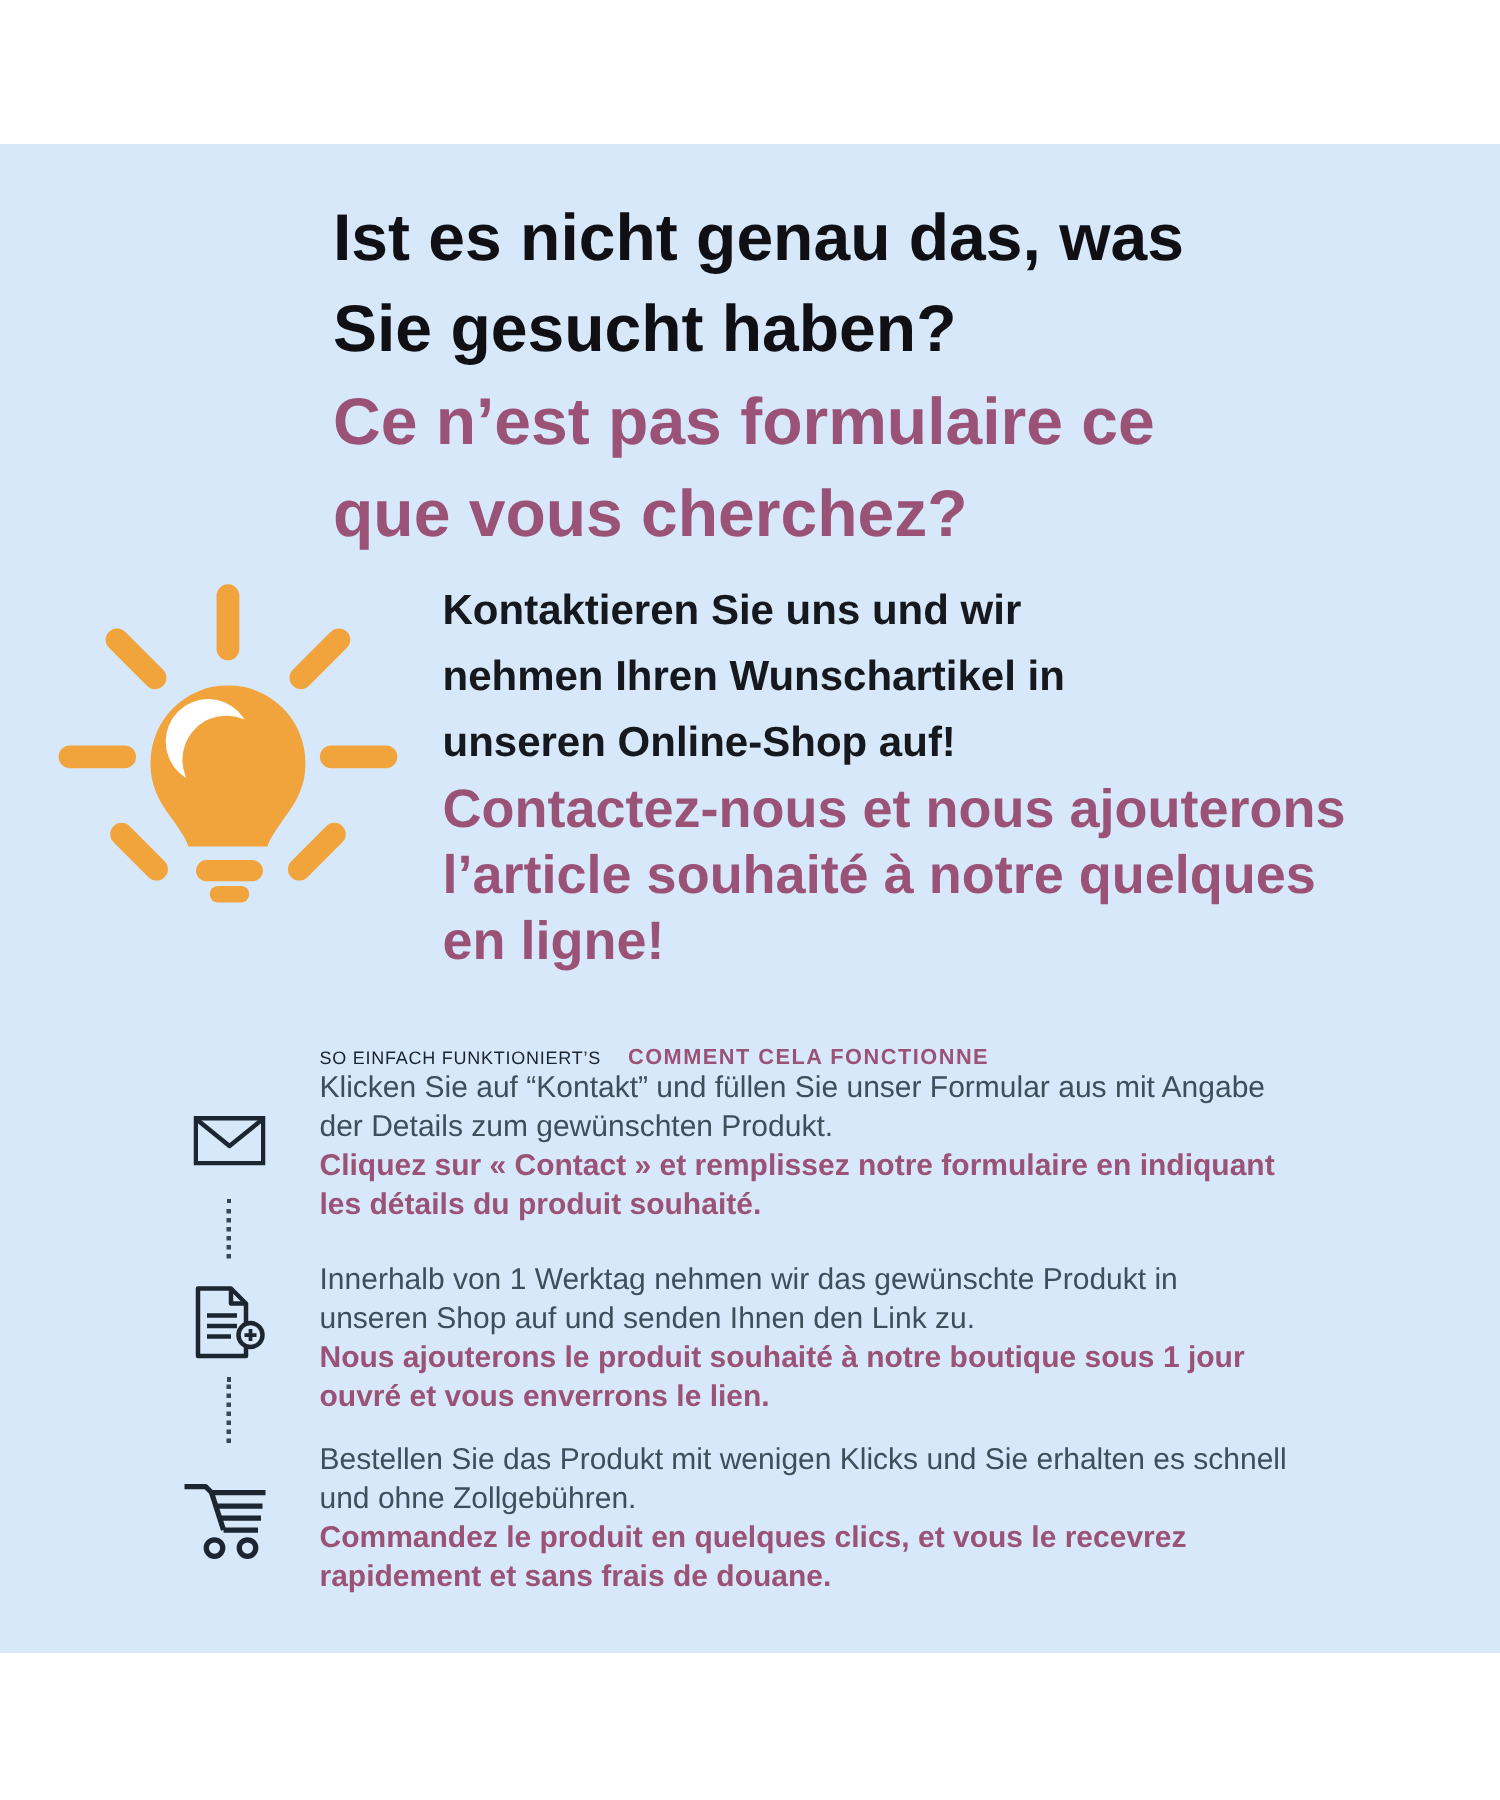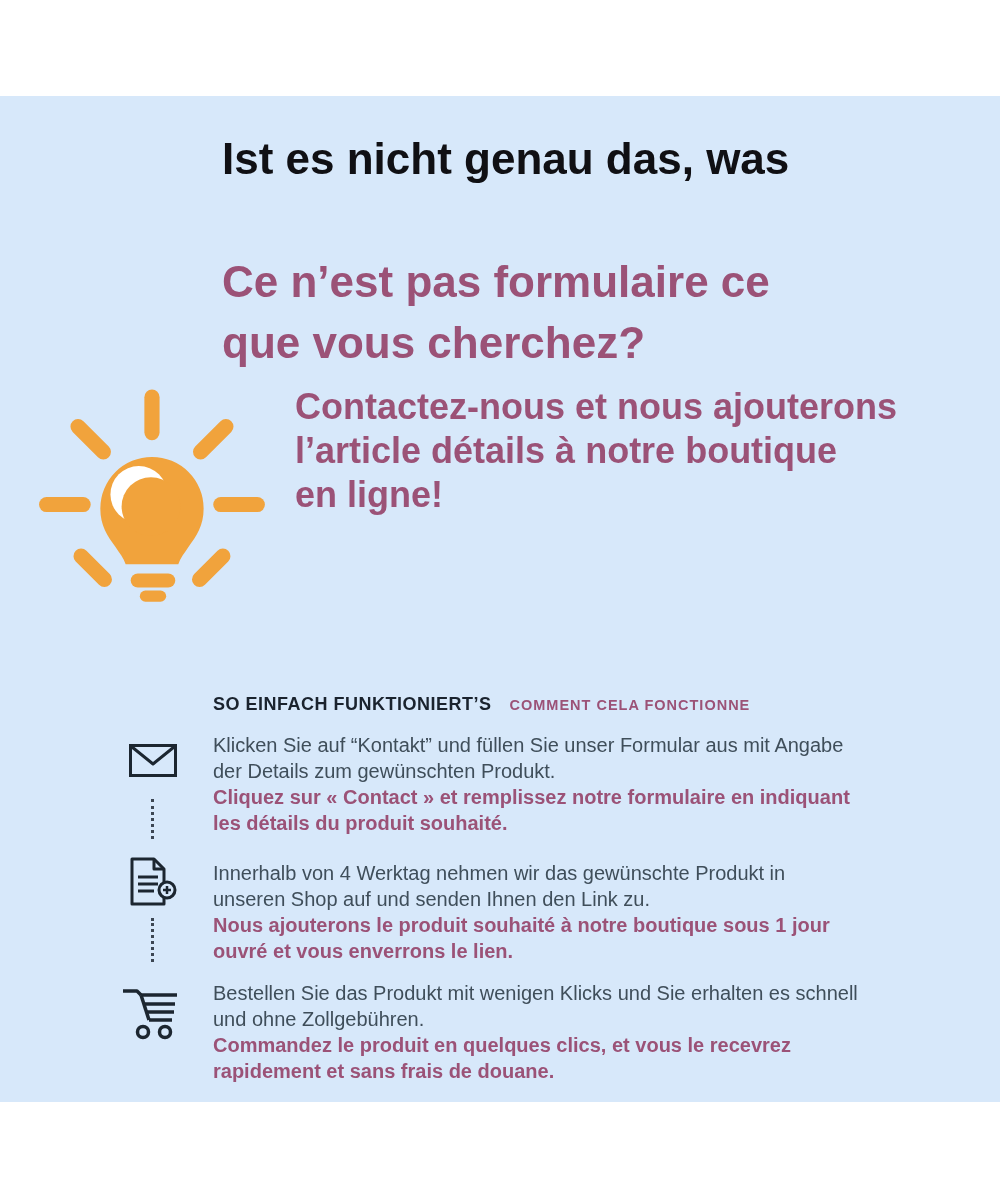--- a/index.html
+++ b/index.html
@@ -15,24 +15,24 @@
   .h1{left:222px;top:128px;font-size:44px;font-weight:700;line-height:61px;color:var(--heading-dark,#101014);}
   .h2{left:222px;top:251px;font-size:44px;font-weight:700;line-height:61px;color:var(--accent-purple,#9B5277);}
 
   .bulb{left:36px;top:384px;width:236px;height:238px;color:var(--orange,#F1A33C);}
 
   .intro{left:295px;top:385px;}
   .intro .de{font-size:28px;font-weight:700;line-height:44px;color:#15181D;}
   .intro .fr{font-size:36px;font-weight:700;line-height:44px;color:var(--accent-purple,#9B5277);}
 
   .section-header{left:213px;top:680px;display:flex;align-items:baseline;gap:18px;}
-  .section-header .de{font-size:18px;font-weight:700;letter-spacing:.5px;color:#1A232E;}
+  .section-header .de{font-size:12px;font-weight:400;letter-spacing:.5px;color:#1A232E;}
   .section-header .fr{font-size:14.5px;font-weight:700;letter-spacing:1px;color:var(--accent-purple,#9B5277);margin-top:17px;}
 
-  .step-text{width:740px;margin-top:20px;}
+  .step-text{width:740px;}
   .step-text .de{font-size:20px;line-height:26px;font-weight:400;color:var(--body-gray,#3F4E5A);}
   .step-text .fr{font-size:20px;line-height:26px;font-weight:700;color:var(--accent-purple,#9B5277);}
   .step1{left:213px;top:712px;}
   .step2{left:213px;top:840px;}
   .step3{left:213px;top:960px;}
 
   .icon{color:var(--icon-dark,#1C2630);}
   .envelope{left:129px;top:744px;width:48px;height:33px;}
   .doc{left:130px;top:857px;width:47px;height:50px;}
   .cart{left:120px;top:986px;width:60px;height:54px;}
@@ -42,20 +42,21 @@
   .dotted2{left:151px;top:918px;height:44px;}
 </style>
 </head>
 <body>
 
 <div class="page">
   <div class="panel"></div>
 
   <div class="abs h1">
     <div class="nowrap">Ist es nicht genau das, was</div>
+    <div class="nowrap">Sie gesucht haben?</div>
   </div>
   <div class="abs h2">
     <div class="nowrap">Ce n’est pas formulaire ce</div>
     <div class="nowrap">que vous cherchez?</div>
   </div>
 
   <svg class="abs bulb" viewBox="0 0 230 235" aria-hidden="true">
     <g stroke="currentColor" stroke-width="15" stroke-linecap="round">
       <line x1="113" y1="13" x2="113" y2="48"></line>
       <line x1="40" y1="42" x2="65" y2="67"></line>
@@ -66,23 +67,28 @@
       <line x1="183" y1="170" x2="160" y2="193"></line>
     </g>
     <path fill="currentColor" d="M113,72 a51,51 0 0 1 51,51 c0,17 -7,27 -15,38 c-4,6 -8,11 -10,17 h-52 c-2,-6 -6,-11 -10,-17 c-8,-11 -15,-21 -15,-38 a51,51 0 0 1 51,-51 z"></path>
     <circle cx="100" cy="109" r="28" fill="#ffffff"></circle>
     <circle cx="112" cy="121" r="29" fill="currentColor"></circle>
     <rect x="92" y="187" width="44" height="14" rx="7" fill="currentColor"></rect>
     <rect x="101" y="204" width="26" height="11" rx="5.5" fill="currentColor"></rect>
   </svg>
 
   <div class="abs intro">
+    <div class="de">
+      <div class="nowrap">Kontaktieren Sie uns und wir</div>
+      <div class="nowrap">nehmen Ihren Wunschartikel in</div>
+      <div class="nowrap">unseren Online-Shop auf!</div>
+    </div>
     <div class="fr">
       <div class="nowrap">Contactez-nous et nous ajouterons</div>
-      <div class="nowrap">l’article détails à notre boutique</div>
+      <div class="nowrap">l’article souhaité à notre quelques</div>
       <div class="nowrap">en ligne!</div>
     </div>
   </div>
 
   <div class="abs section-header">
     <span class="de">SO EINFACH FUNKTIONIERT’S</span>
     <span class="fr">COMMENT CELA FONCTIONNE</span>
   </div>
 
   <svg class="abs icon envelope" viewBox="0 0 48 33" fill="none" aria-hidden="true">
@@ -106,21 +112,21 @@
     <path d="M24,2 V12 H34" stroke="currentColor" stroke-width="3" stroke-linejoin="round"></path>
     <line x1="8" y1="20" x2="28" y2="20" stroke="currentColor" stroke-width="3"></line>
     <line x1="8" y1="27" x2="28" y2="27" stroke="currentColor" stroke-width="3"></line>
     <line x1="8" y1="34" x2="24" y2="34" stroke="currentColor" stroke-width="3"></line>
     <circle cx="37" cy="33" r="8" fill="#D7E8FA" stroke="currentColor" stroke-width="3"></circle>
     <line x1="37" y1="29" x2="37" y2="37" stroke="currentColor" stroke-width="2.5"></line>
     <line x1="33" y1="33" x2="41" y2="33" stroke="currentColor" stroke-width="2.5"></line>
   </svg>
   <div class="abs step-text step2">
     <div class="de">
-      <div class="nowrap">Innerhalb von 4 Werktag nehmen wir das gewünschte Produkt in</div>
+      <div class="nowrap">Innerhalb von 1 Werktag nehmen wir das gewünschte Produkt in</div>
       <div class="nowrap">unseren Shop auf und senden Ihnen den Link zu.</div>
     </div>
     <div class="fr">
       <div class="nowrap">Nous ajouterons le produit souhaité à notre boutique sous 1 jour</div>
       <div class="nowrap">ouvré et vous enverrons le lien.</div>
     </div>
   </div>
   <div class="abs dotted dotted2"></div>
 
   <svg class="abs icon cart" viewBox="0 0 60 54" fill="none" aria-hidden="true">

